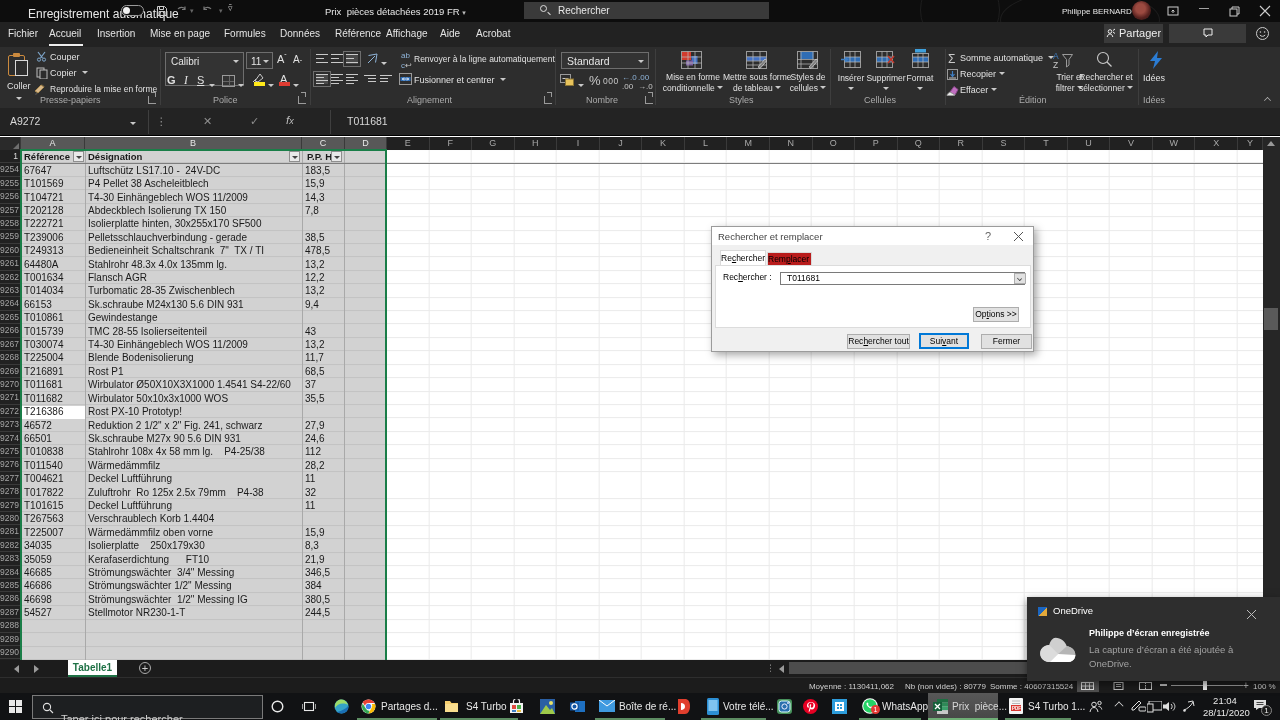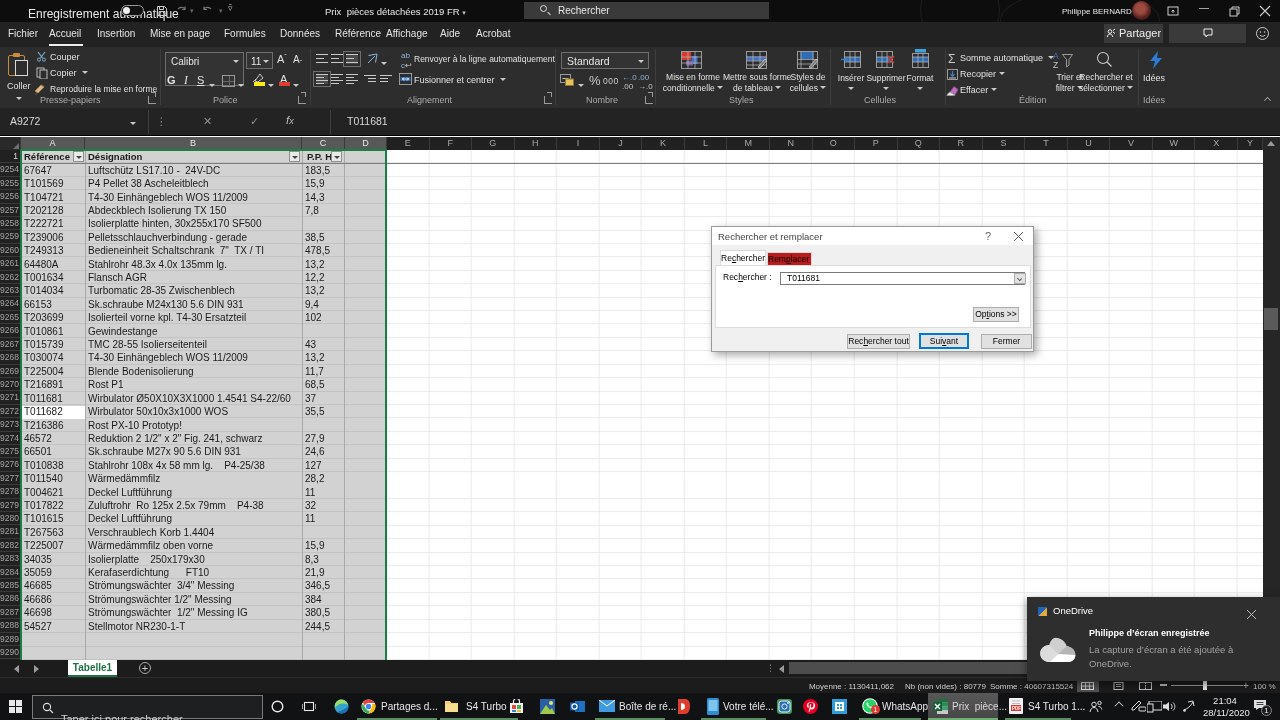--- a/index.html
+++ b/index.html
@@ -215,25 +215,20 @@
           <span class="ca">T014034</span>
           <span class="cb">Turbomatic 28-35 Zwischenblech</span>
           <span class="cc">13,2</span>
         </div>
         <div class="tr">
           <span class="ca">66153</span>
           <span class="cb">Sk.schraube M24x130 5.6 DIN 931</span>
           <span class="cc">9,4</span>
         </div>
         <div class="tr">
-          <span class="ca">T203699</span>
-          <span class="cb">Isolierteil vorne kpl. T4-30 Ersatzteil</span>
-          <span class="cc">102</span>
-        </div>
-        <div class="tr">
           <span class="ca">T010861</span>
           <span class="cb">Gewindestange</span>
           <span class="cc"></span>
         </div>
         <div class="tr">
           <span class="ca">T015739</span>
           <span class="cb">TMC 28-55 Isolierseitenteil</span>
           <span class="cc">43</span>
         </div>
         <div class="tr">
@@ -272,21 +267,21 @@
           <span class="cc">27,9</span>
         </div>
         <div class="tr">
           <span class="ca">66501</span>
           <span class="cb">Sk.schraube M27x 90 5.6 DIN 931</span>
           <span class="cc">24,6</span>
         </div>
         <div class="tr">
           <span class="ca">T010838</span>
           <span class="cb">Stahlrohr 108x 4x 58 mm lg.&nbsp; &nbsp; P4-25/38</span>
-          <span class="cc">127</span>
+          <span class="cc">112</span>
         </div>
         <div class="tr">
           <span class="ca">T011540</span>
           <span class="cb">Wärmedämmfilz</span>
           <span class="cc">28,2</span>
         </div>
         <div class="tr">
           <span class="ca">T004621</span>
           <span class="cb">Deckel Luftführung</span>
           <span class="cc">11</span>

